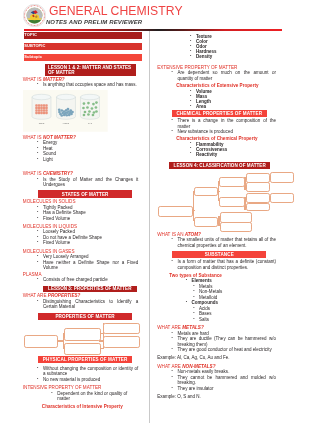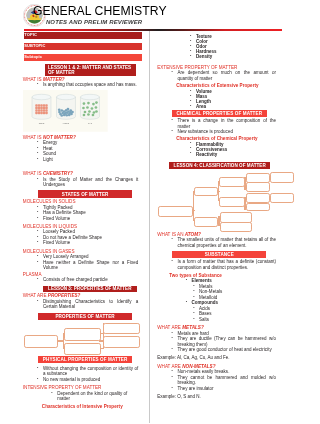--- a/index.html
+++ b/index.html
@@ -2,22 +2,22 @@
 <html><head>
 <meta charset="utf-8">
 <style>
   html,body{margin:0;padding:0;background:#fff;}
   body{width:300px;height:424px;font-family:"Liberation Sans",sans-serif;overflow:hidden;color:#231f20;}
   .page{position:relative;width:300px;height:424px;overflow:hidden;}
 
   
   .hdr{position:absolute;left:0;top:0;width:300px;height:30px;}
   .logo{position:absolute;left:23px;top:4px;width:23px;height:23px;}
-  .hdr-title{position:absolute;left:33px;top:3.9px;font-size:12.2px;letter-spacing:0.05px;
-             font-weight:400;color:#000000;white-space:nowrap;}
+  .hdr-title{position:absolute;left:49px;top:3.9px;font-size:12.2px;letter-spacing:0.05px;
+             font-weight:400;color:#ef4444;white-space:nowrap;}
   .hdr-sub{position:absolute;left:45.9px;top:18.7px;font-size:5.95px;font-style:italic;font-weight:700;
            letter-spacing:0.17px;color:#3a3a3a;white-space:nowrap;}
   .hdr-rule{position:absolute;left:23.8px;top:28.8px;width:258.7px;height:2.2px;
             background:linear-gradient(90deg,#ec1c24 0%,#d01d22 22%,#7c1a18 40%,#231f20 52%,#5e1a18 62%,#d41f22 78%,#ed2024 100%);}
 
   
   .legend{position:absolute;left:23.8px;top:31.7px;width:118.4px;}
   .lg{position:relative;width:118.4px;height:7.5px;margin-bottom:3.5px;}
   .lg span{position:absolute;left:0.5px;top:1.6px;font-size:4.0px;font-weight:700;color:#fff;
            letter-spacing:0.08px;line-height:4.6px;}

